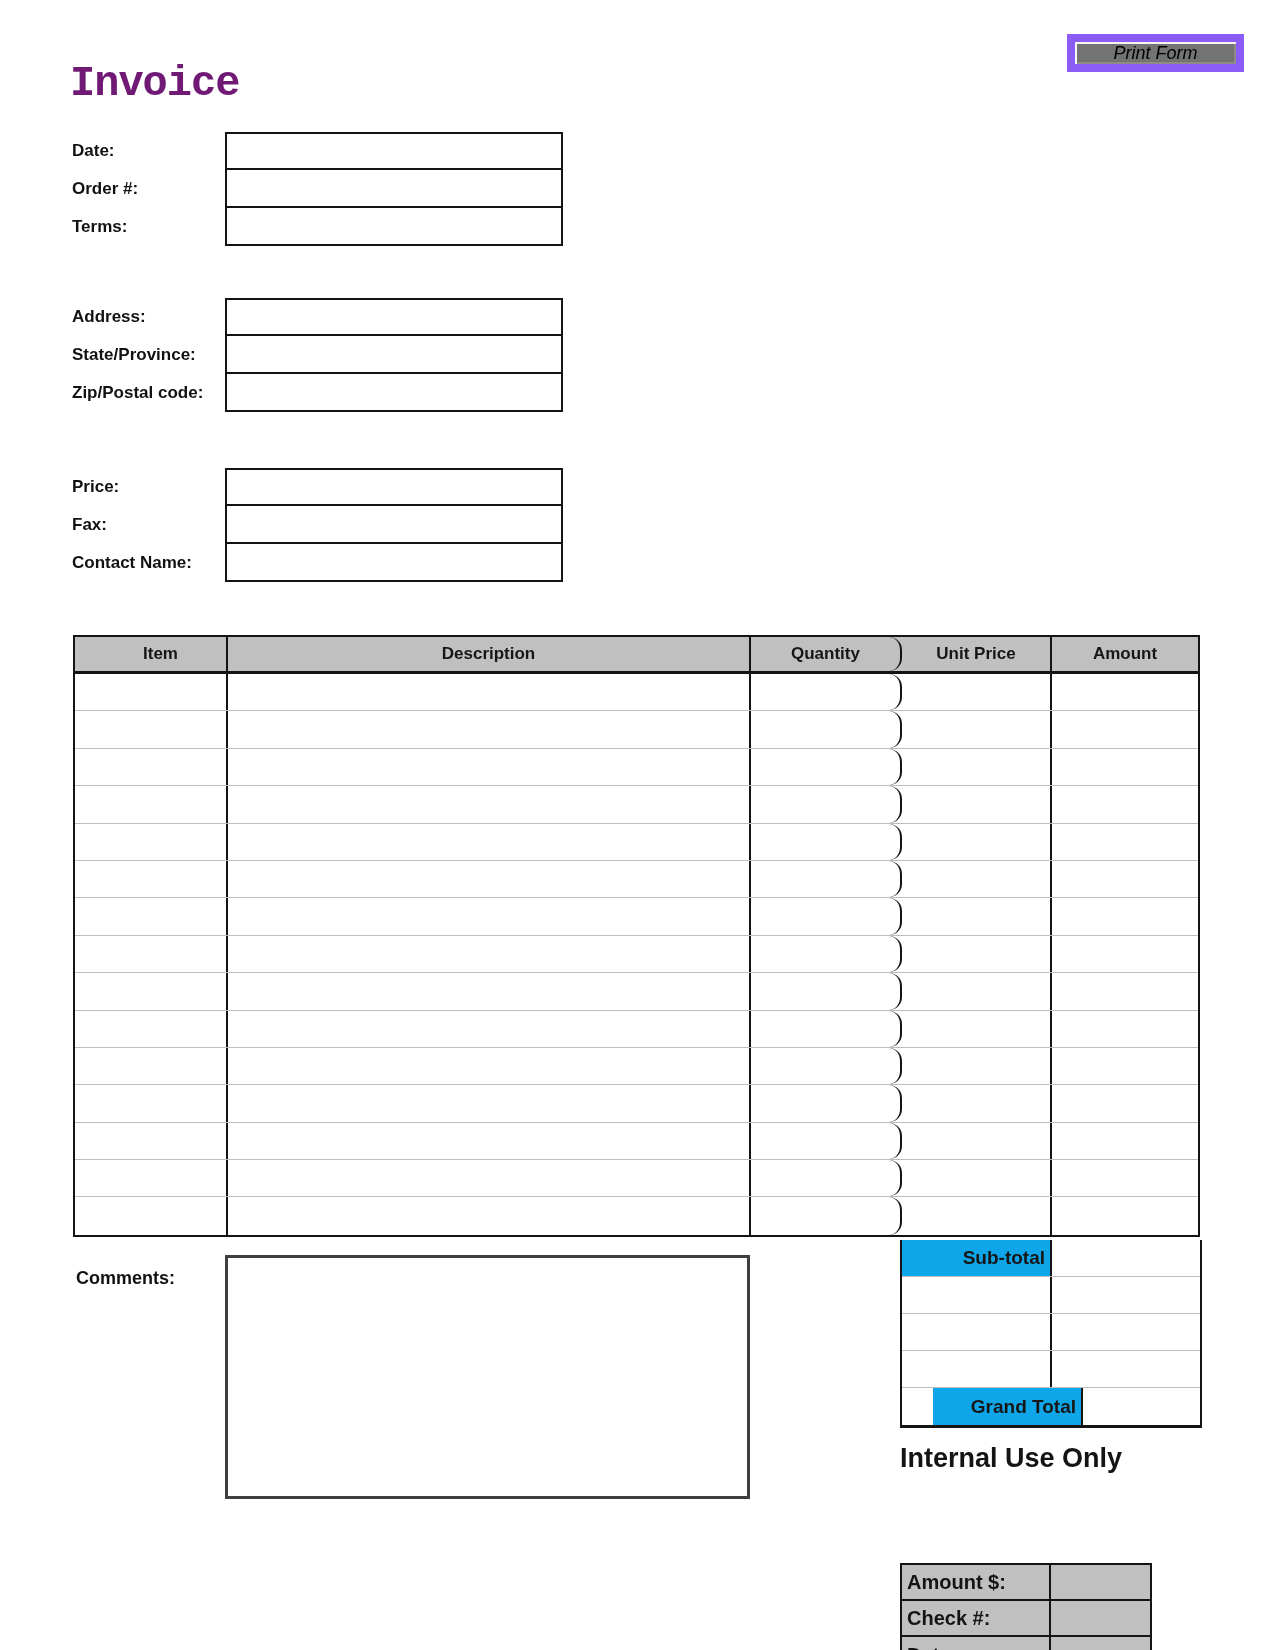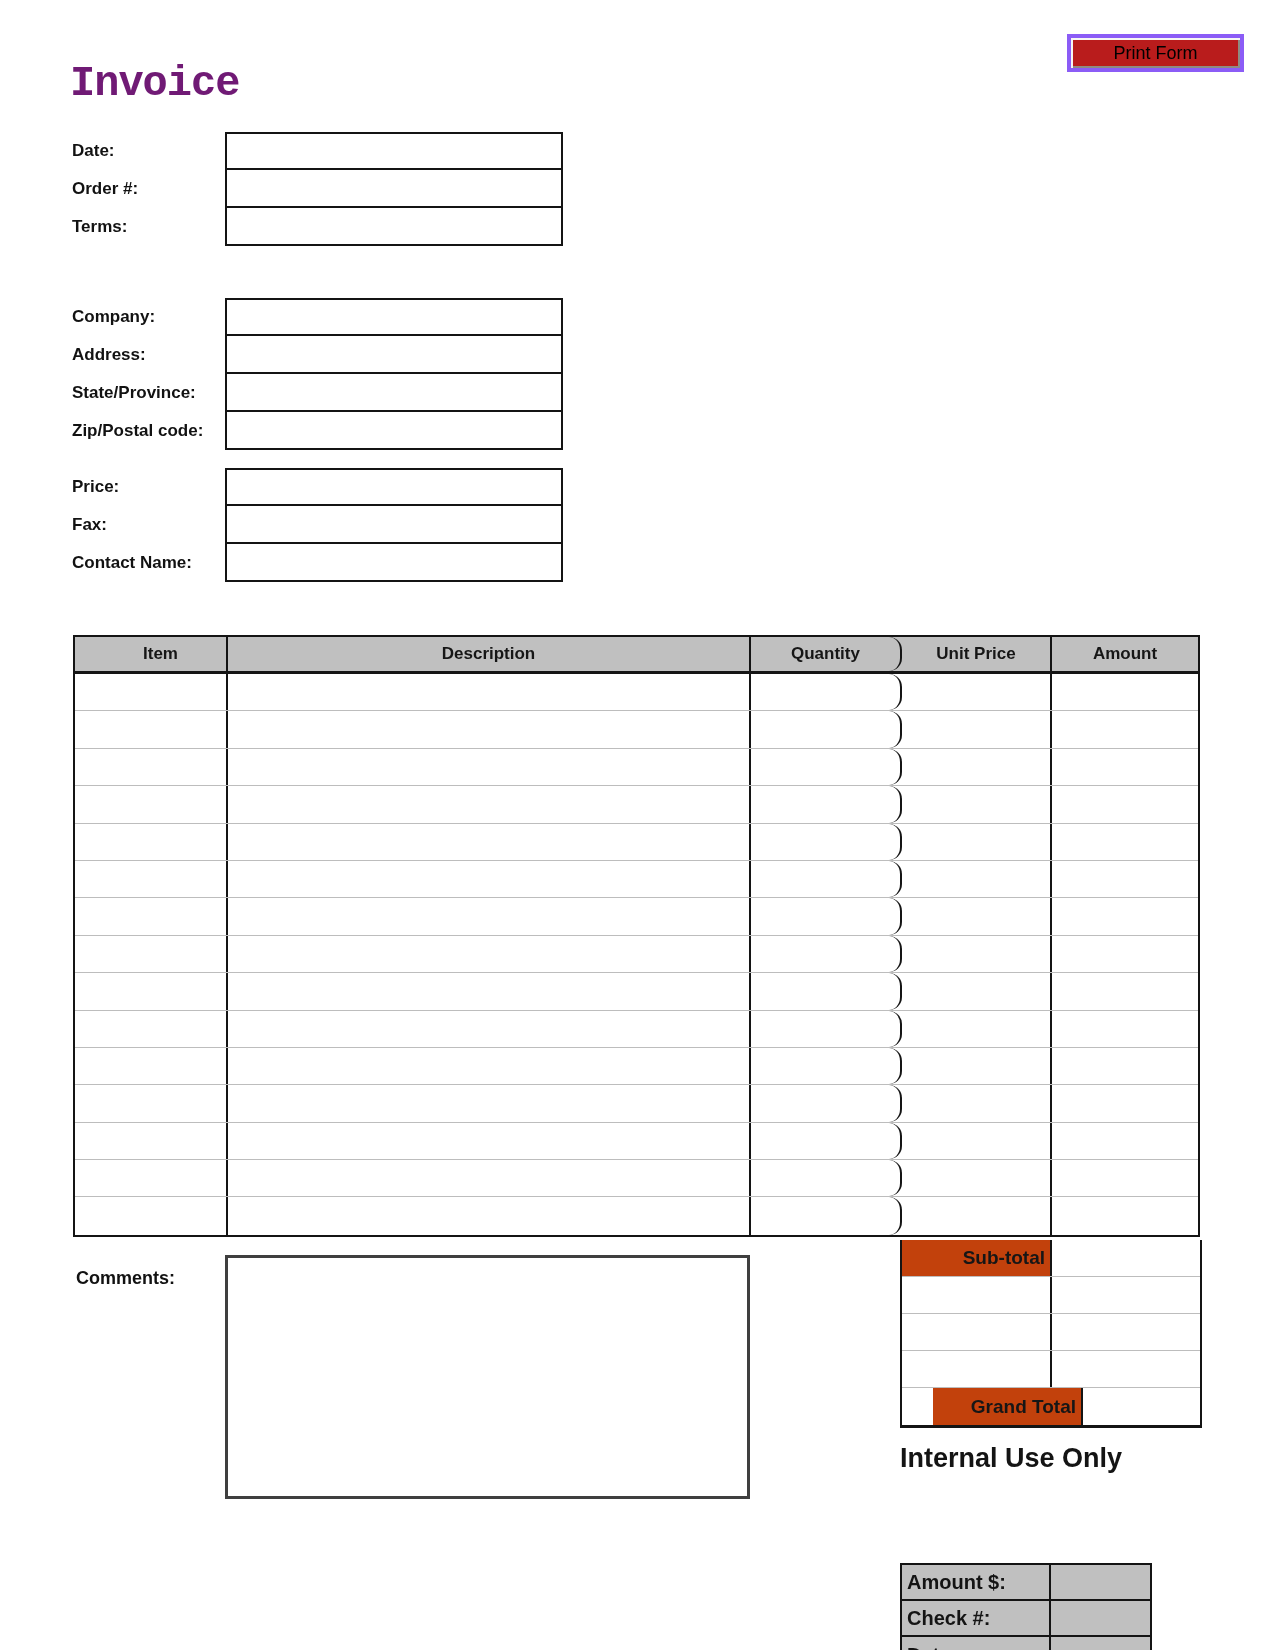--- a/index.html
+++ b/index.html
@@ -15,25 +15,25 @@
   
   .page-title {
     position: absolute; left: 70px; top: 60px;
     font-size: 42px; font-weight: bold; letter-spacing: -1px;
     color: #701a75;
     font-family: Liberation Mono, monospace;
   }
   .print-btn {
     position: absolute; left: 1067px; top: 34px;
     width: 177px; height: 38px;
-    background: #b91c1c;
-    border: 4px solid #8b5cf6;
+    background: #737373;
+    border: 8px solid #8b5cf6;
     box-shadow: inset 2px 2px 0 #f7f6f3, inset -2px -2px 0 #8f8b82;
     display: flex; align-items: center; justify-content: center;
-    font-size: 18px; color: #000; cursor: pointer;
+    font-size: 18px; color: #000; cursor: pointer; font-style: italic;
   }
 
   
   .fgroup { position: absolute; left: 72px; width: 491px; }
   .frow { display: flex; height: 38px; align-items: stretch; }
   .flabel {
     width: 153px; display: flex; align-items: center;
     font-weight: bold; font-size: 17px; color: #121212;
   }
   .fbox {
@@ -78,21 +78,21 @@
     background: #fff;
   }
   .trow { display: flex; height: 37px; border-bottom: 1px solid #bdbdbd; }
   .trow:last-child { border-bottom: none; margin-left: 31px; }
   .tlabel {
     width: 150px; border-right: 2px solid #141414;
     display: flex; align-items: center; justify-content: flex-end;
     padding-right: 5px;
     font-weight: bold; font-size: 19px; color: #161616;
   }
-  .tlabel.gray { background: #c2410c; }
+  .tlabel.gray { background: #0ea5e9; }
   .tvalue { flex: 1; background: #fff; }
 
   
   .comments-label {
     position: absolute; left: 76px; top: 1268px;
     font-weight: bold; font-size: 18px; color: #121212;
   }
   .comments-box {
     position: absolute; left: 225px; top: 1255px;
     width: 525px; height: 244px;
@@ -138,24 +138,20 @@
     <div class="fbox"></div>
   </div>
   <div class="frow">
     <div class="flabel">Terms:</div>
     <div class="fbox"></div>
   </div>
 </div>
 
 <div class="fgroup" style="top:298px">
   <div class="frow">
-    <div class="flabel">Company:</div>
-    <div class="fbox"></div>
-  </div>
-  <div class="frow">
     <div class="flabel">Address:</div>
     <div class="fbox"></div>
   </div>
   <div class="frow">
     <div class="flabel">State/Province:</div>
     <div class="fbox"></div>
   </div>
   <div class="frow">
     <div class="flabel">Zip/Postal code:</div>
     <div class="fbox"></div>

